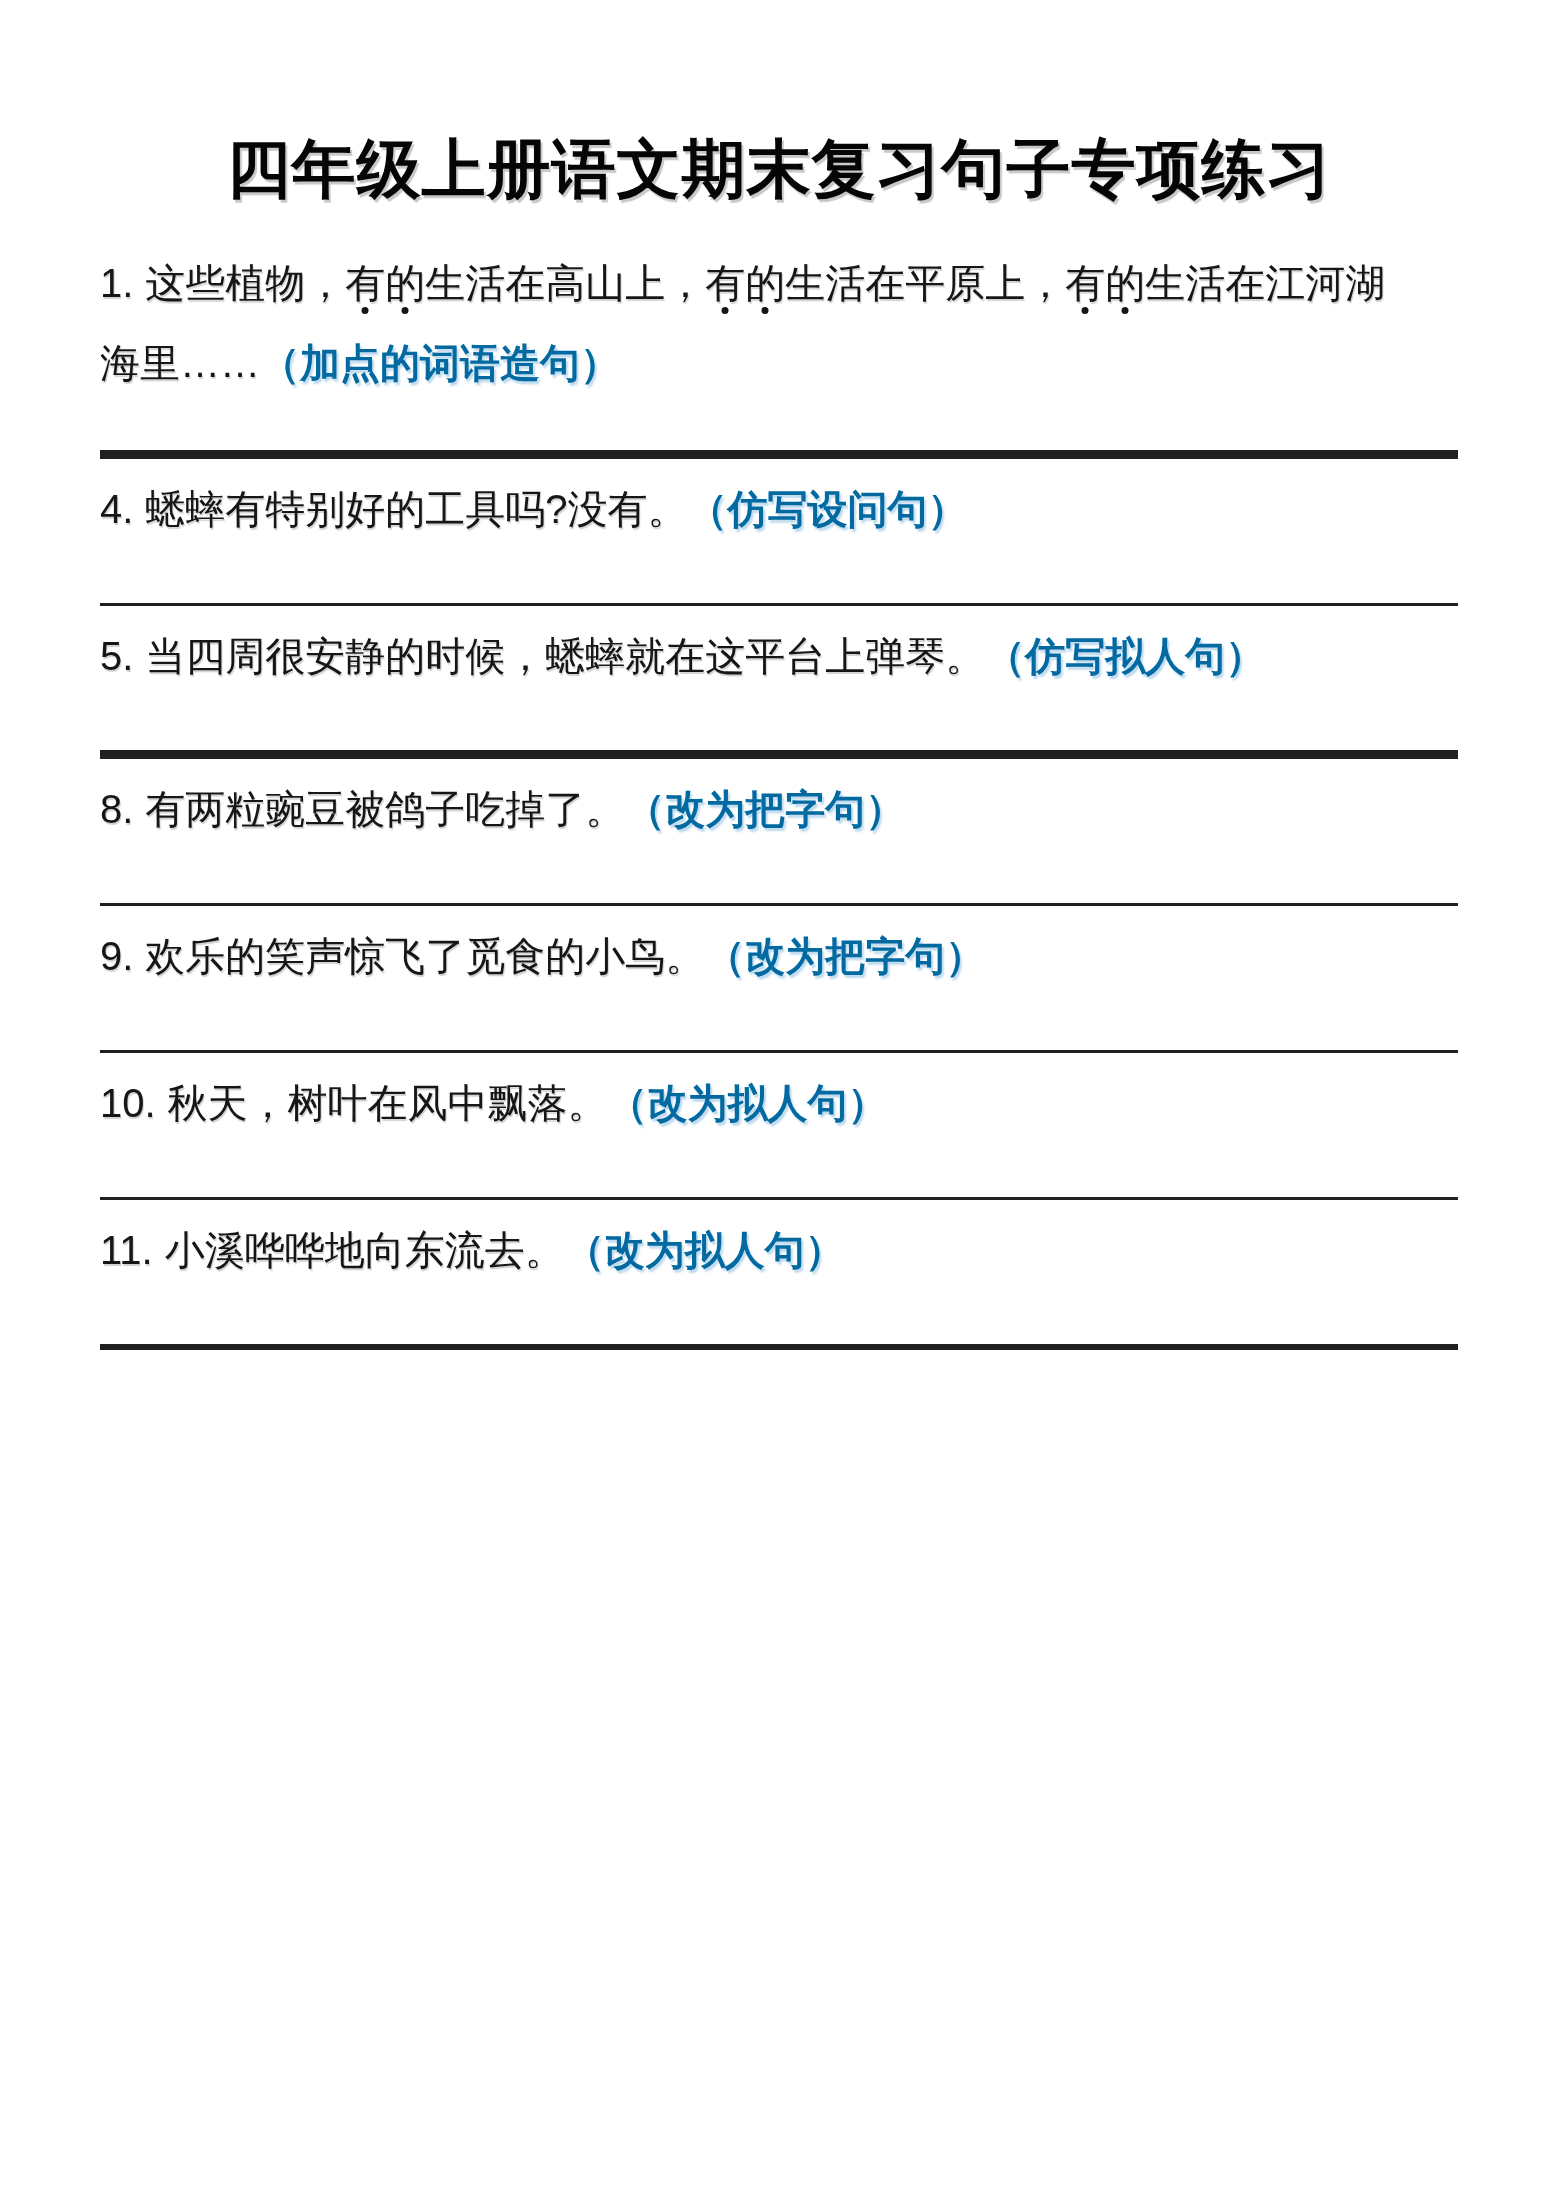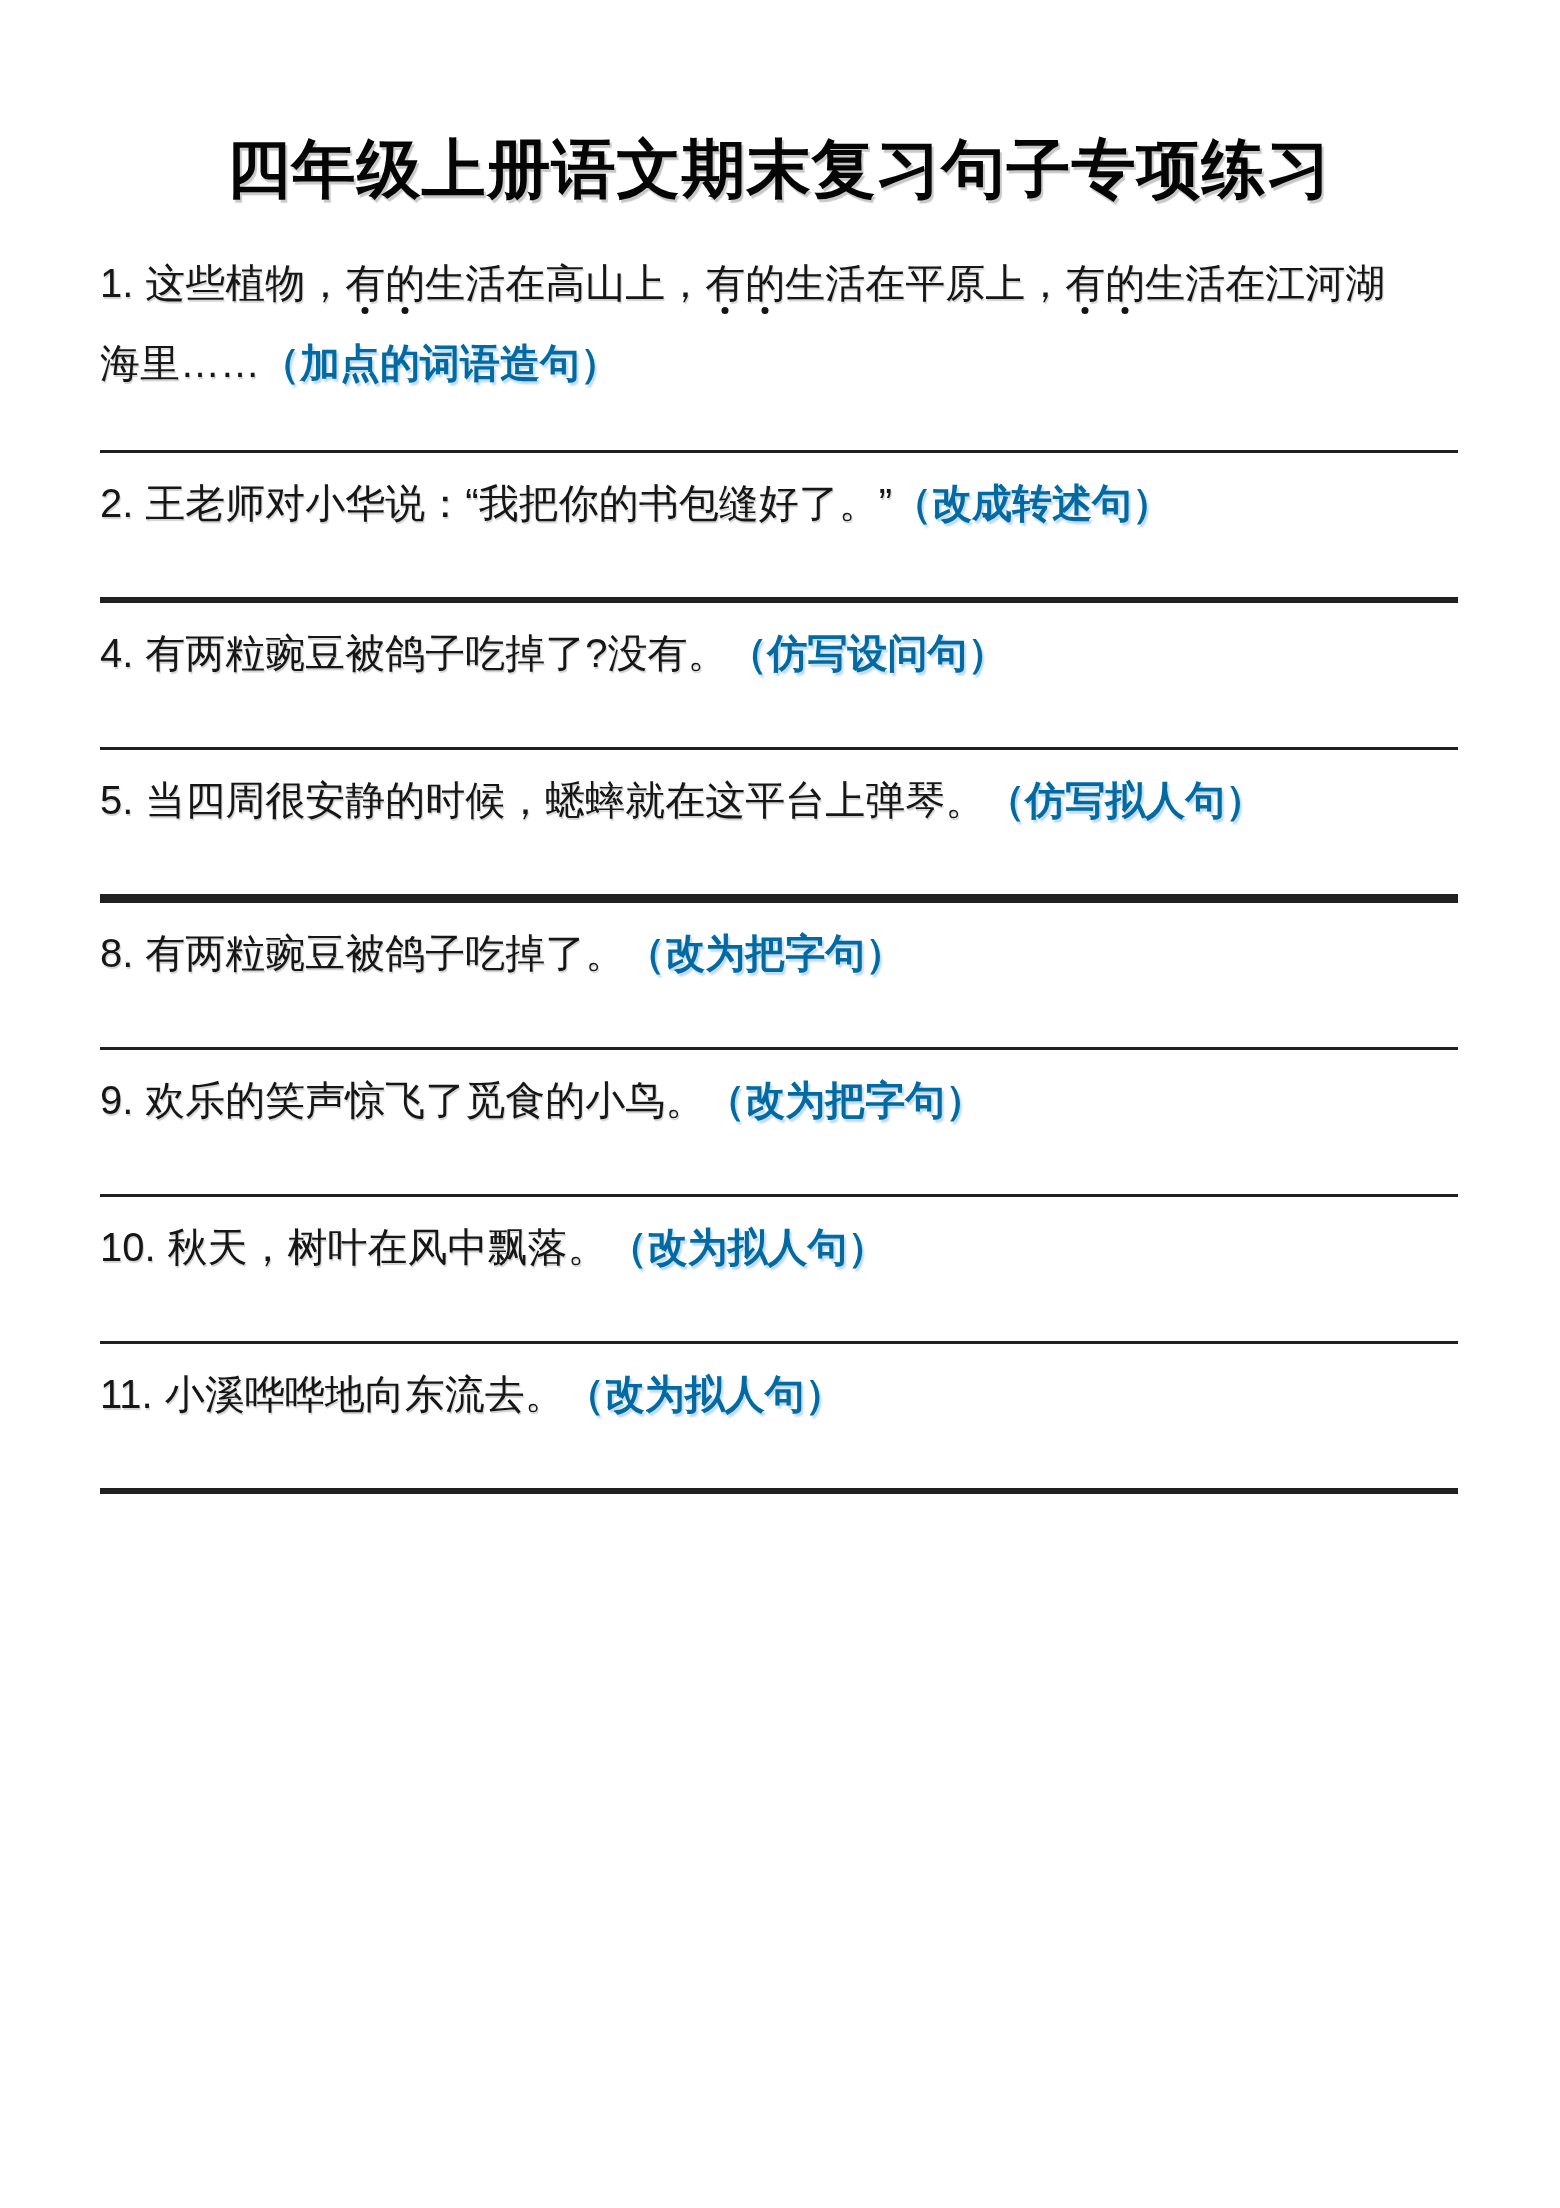--- a/index.html
+++ b/index.html
@@ -80,28 +80,27 @@
 <body>
 
 <main class="page">
   <h1 class="title">四年级上册语文期末复习句子专项练习</h1>
   <section id="exercise-list">
       <article class="exercise first">
         <p class="q"><span class="num">1.</span><span>这些植物，<span class="em">有</span><span class="em">的</span>生活在高山上，<span class="em">有</span><span class="em">的</span>生活在平原上，<span class="em">有</span><span class="em">的</span>生活在江河湖海里……</span><span class="hint">（加点的词语造句）</span></p>
         <div class="rule"></div>
       </article>
       <article class="exercise">
-        <p class="q"><span class="num">2.</span><span>王老师对小华说：“我把你的书包缝好了。”</span><span class="hint">（改成转述句）</span></p>
         <div class="rule"></div>
       </article>
       <article class="exercise">
         <div class="rule"></div>
       </article>
       <article class="exercise">
-        <p class="q"><span class="num">4.</span><span>有两粒豌豆被鸽子吃掉了?没有。</span><span class="hint">（仿写设问句）</span></p>
+        <p class="q"><span class="num">4.</span><span>蟋蟀有特别好的工具吗?没有。</span><span class="hint">（仿写设问句）</span></p>
         <div class="rule"></div>
       </article>
       <article class="exercise">
         <p class="q"><span class="num">5.</span><span>当四周很安静的时候，蟋蟀就在这平台上弹琴。</span><span class="hint">（仿写拟人句）</span></p>
         <div class="rule"></div>
       </article>
       <article class="exercise">
         <div class="rule"></div>
       </article>
       <article class="exercise">

